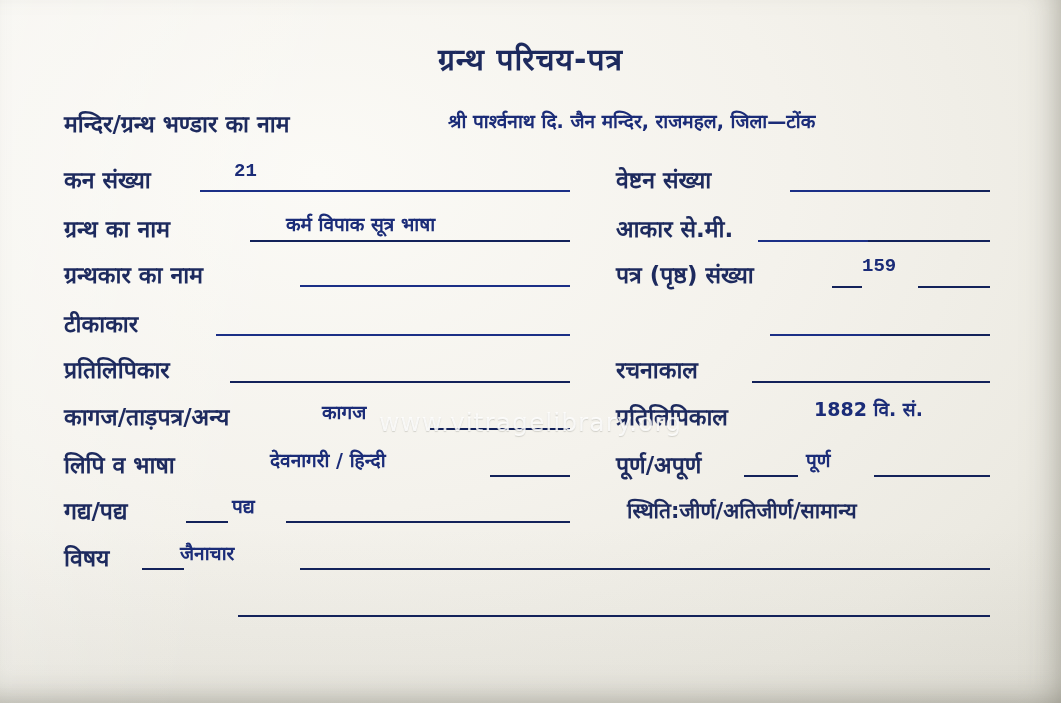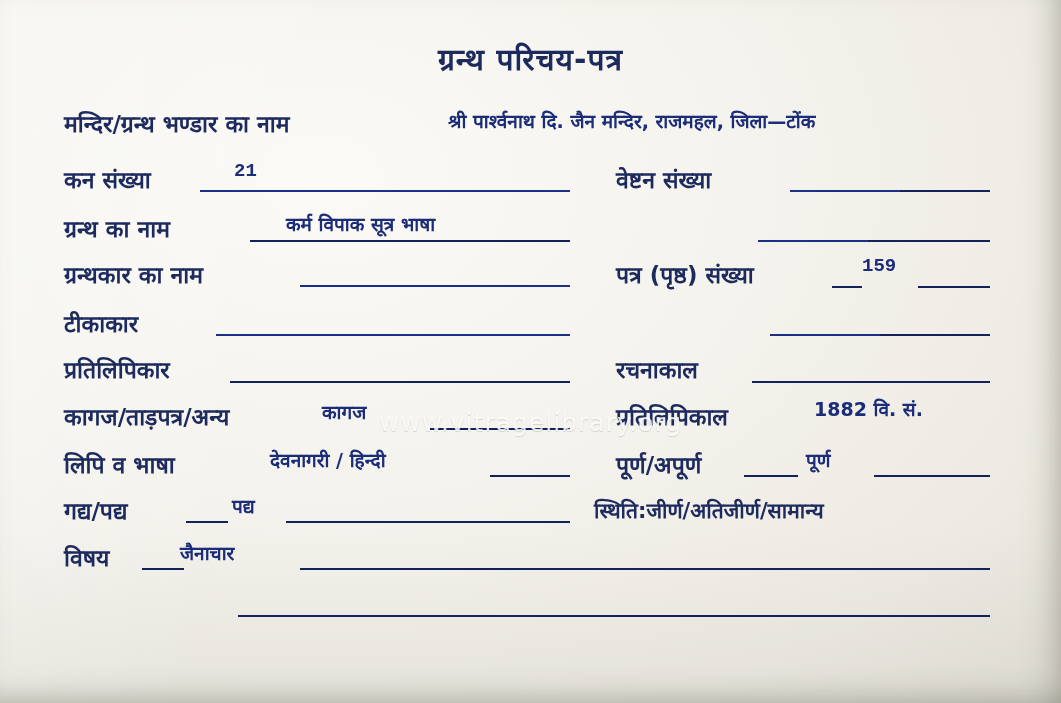--- a/index.html
+++ b/index.html
@@ -150,20 +150,21 @@
   <div class="val" style="top:540px; left:180px;">जैनाचार</div>
 
   <div class="rule" style="top:615px; left:238px; width:752px;"></div>
   <div class="val" style="top:586px; left:270px;"></div>
 
   <div class="lbl" style="top:163px; left:616px;">वेष्टन संख्या</div>
   <div class="rule short" style="top:190px; left:790px; width:110px;"></div>
   <div class="rule" style="top:190px; left:900px; width:90px;"></div>
   <div class="val" style="top:160px; left:820px;"></div>
 
+  <div class="lbl" style="top:212px; left:616px;">आकार से.मी.</div>
   <div class="rule short" style="top:240px; left:758px; width:110px;"></div>
   <div class="rule" style="top:240px; left:868px; width:122px;"></div>
   <div class="val" style="top:211px; left:790px;"></div>
 
   <div class="lbl" style="top:258px; left:616px;">पत्र (पृष्ठ) संख्या</div>
   <div class="rule" style="top:286px; left:832px; width:30px;"></div>
   <div class="rule" style="top:286px; left:918px; width:72px;"></div>
   <div class="val num" style="top:255px; left:862px;">159</div>
 
   <div class="rule short" style="top:334px; left:770px; width:110px;"></div>
@@ -175,21 +176,21 @@
   <div class="val" style="top:352px; left:790px;"></div>
 
   <div class="lbl" style="top:400px; left:616px;">प्रतिलिपिकाल</div>
   <div class="val" style="top:396px; left:814px;">1882 वि. सं.</div>
 
   <div class="lbl" style="top:448px; left:616px;">पूर्ण/अपूर्ण</div>
   <div class="rule" style="top:475px; left:744px; width:54px;"></div>
   <div class="rule" style="top:475px; left:874px; width:116px;"></div>
   <div class="val" style="top:447px; left:806px;">पूर्ण</div>
 
-  <div class="lbl sm" style="top:496px; left:594px;">स्थिति:जीर्ण/अतिजीर्ण/सामान्य</div>
+  <div class="lbl sm" style="top:496px; left:627px;">स्थिति:जीर्ण/अतिजीर्ण/सामान्य</div>
   <div class="val" style="top:495px; left:990px;"></div>
 
   <div class="rule" style="top:521px; left:600px; width:0px;"></div>
 
 </div>
 
 <div id="watermark">www.vitragelibrary.org</div>
 <div id="edge"></div>
 
 </body></html>

